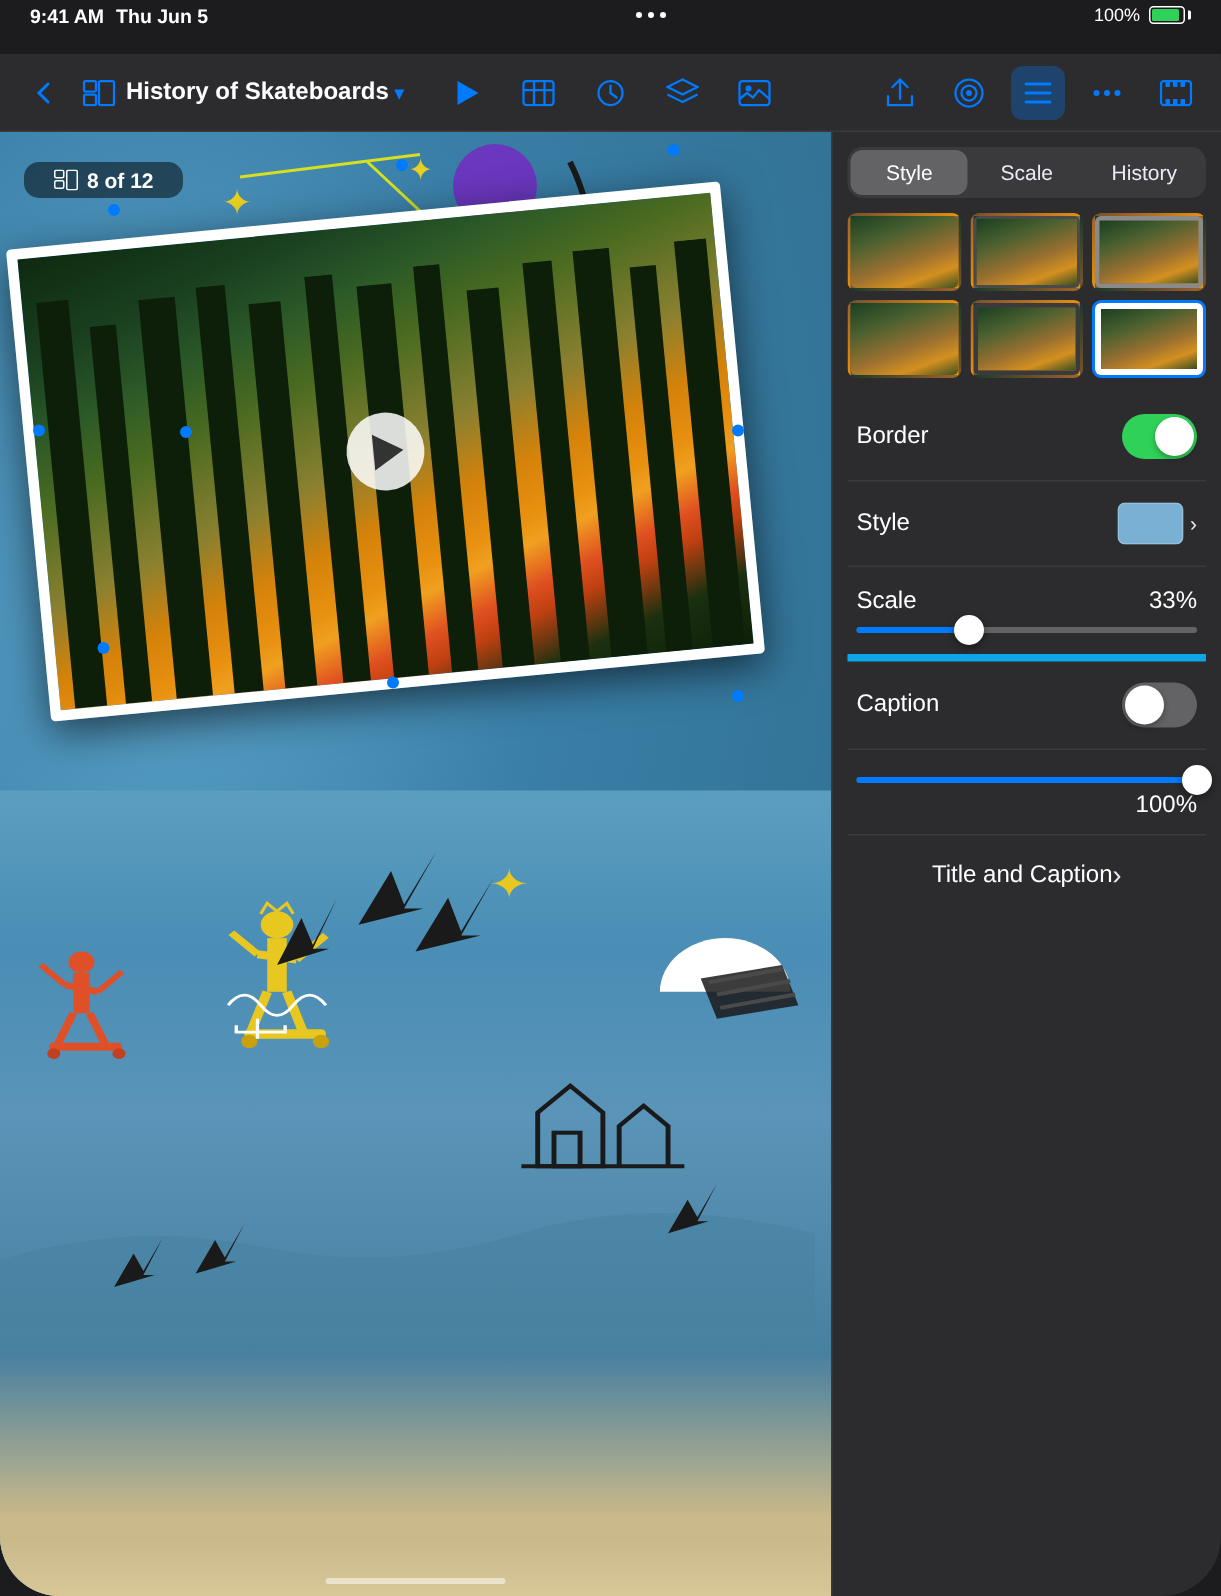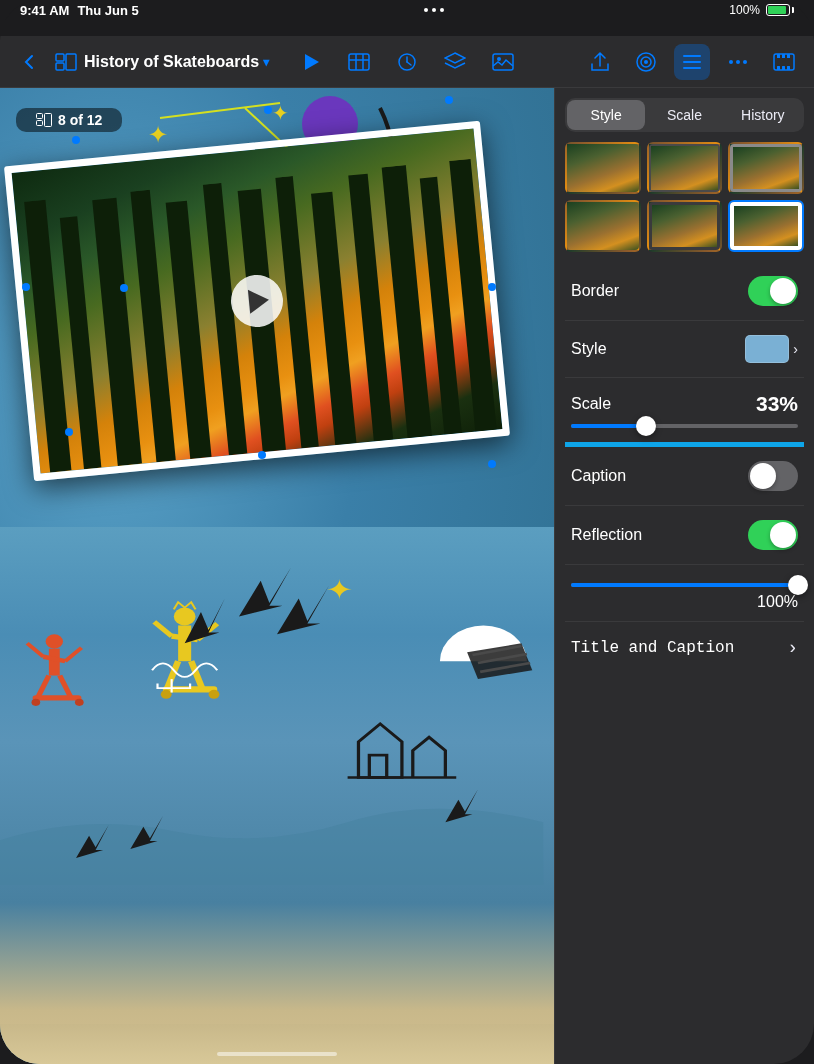--- a/index.html
+++ b/index.html
@@ -303,21 +303,21 @@
       padding: 14px 6px;
       border-bottom: 5px solid #0ea5e9;
     }
     .scale-header {
       display: flex;
       align-items: center;
       justify-content: space-between;
       margin-bottom: 8px;
     }
     .scale-label { font-size: 16px; color: #fff; }
-    .scale-value { font-size: 21px; color: #fff; font-weight: bold; }
+    .scale-value { font-size: 16px; color: #fff; }
     .slider-track {
       height: 4px;
       background: #636366;
       border-radius: 2px;
       position: relative;
     }
     .slider-fill {
       height: 100%;
       background: #007aff;
       border-radius: 2px;
@@ -367,24 +367,23 @@
       border-radius: 50%;
       box-shadow: 0 2px 6px rgba(0,0,0,0.4);
       cursor: pointer;
     }
     .opacity-value { font-size: 16px; color: #fff; }
 
     
     .title-caption-row {
       display: flex;
       align-items: center;
-      justify-content: space-between;
+      justify-content: center;
       padding: 16px 6px;
       cursor: pointer;
-      font-family: Liberation Mono, monospace;
     }
     .title-caption-label { font-size: 16px; color: #fff; }
 
     
     .home-indicator {
       position: absolute;
       bottom: 8px;
       left: 50%; transform: translateX(-50%);
       width: 120px; height: 4px;
       background: rgba(255,255,255,0.5);
@@ -732,26 +731,20 @@
         </div>
       </div>
 
       <div class="control-row">
         <span class="control-label">Caption</span>
         <div class="toggle off">
           <div class="toggle-thumb"></div>
         </div>
       </div>
 
-      <div class="control-row">
-        <span class="control-label">Reflection</span>
-        <div class="toggle on">
-          <div class="toggle-thumb"></div>
-        </div>
-      </div>
 
       <div class="opacity-section">
         <div style="position:relative;margin-top:8px;">
           <div class="opacity-slider-track">
             <div class="opacity-slider-fill"></div>
             <div class="opacity-slider-thumb"></div>
           </div>
           <div style="display:flex;justify-content:flex-end;margin-top:6px;">
             <span class="opacity-value">100%</span>
           </div>

